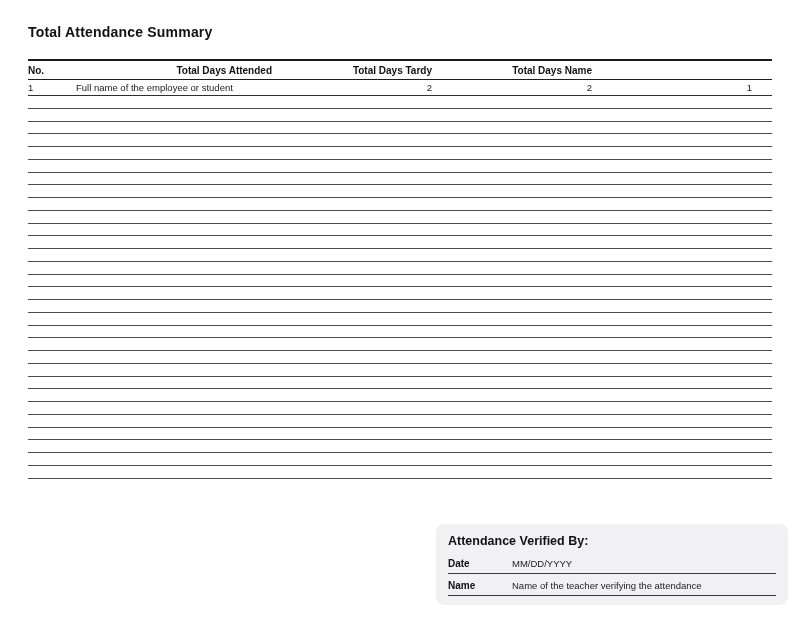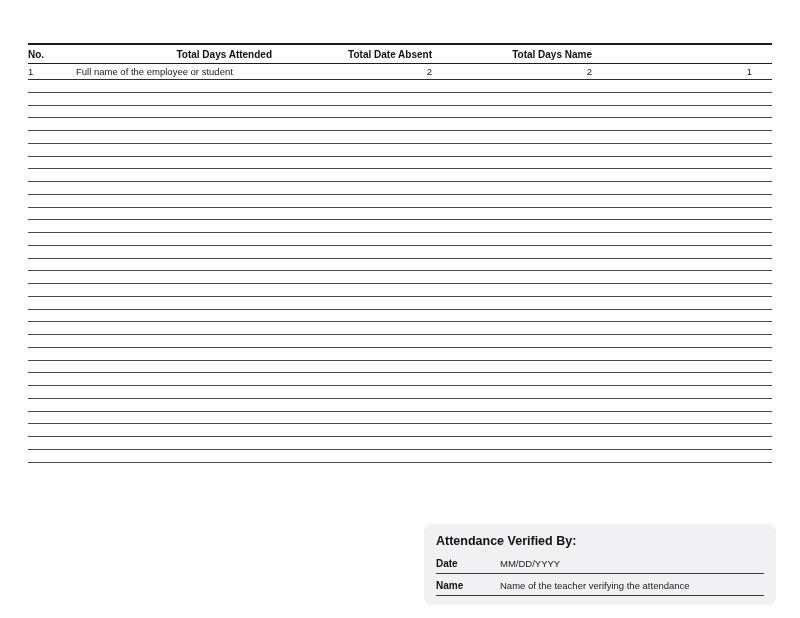--- a/index.html
+++ b/index.html
@@ -52,21 +52,21 @@
   }
   .cell.left { text-align: left; }
   .cell.center { text-align: right; }
   .empty-rows { width: 744px; }
   .empty-row {
     height: 12.75px;
     border-bottom: 1px solid #4c4c4c;
   }
   .verify-box {
     position: absolute;
-    left: 424px;
+    left: 436px;
     top: 524px;
     width: 352px;
     background: #f1f1f4;
     border-radius: 8px;
     padding: 10px 12px 9px 12px;
   }
   .verify-title {
     font-size: 12.5px;
     font-weight: bold;
     color: #111;
@@ -87,27 +87,28 @@
   .verify-value {
     font-size: 9.5px;
     color: #222;
   }
 </style>
 </head>
 <body>
 
 <div class="page">
 
+  <div class="page-title">Total Attendance Summary</div>
 
   <div class="att-table">
 
     <div class="t-row t-head">
       <div class="cell left">No.</div>
       <div class="cell center">Total Days Attended</div>
-      <div class="cell center">Total Date Absent</div>
+      <div class="cell center">Total Days Tardy</div>
       <div class="cell center">Total Days Name</div>
     </div>
 
     <div class="t-row t-data">
       <div class="cell left">1</div>
       <div class="cell left">Full name of the employee or student</div>
       <div class="cell center">2</div>
       <div class="cell center">2</div>
       <div class="cell center">1</div>
     </div>

